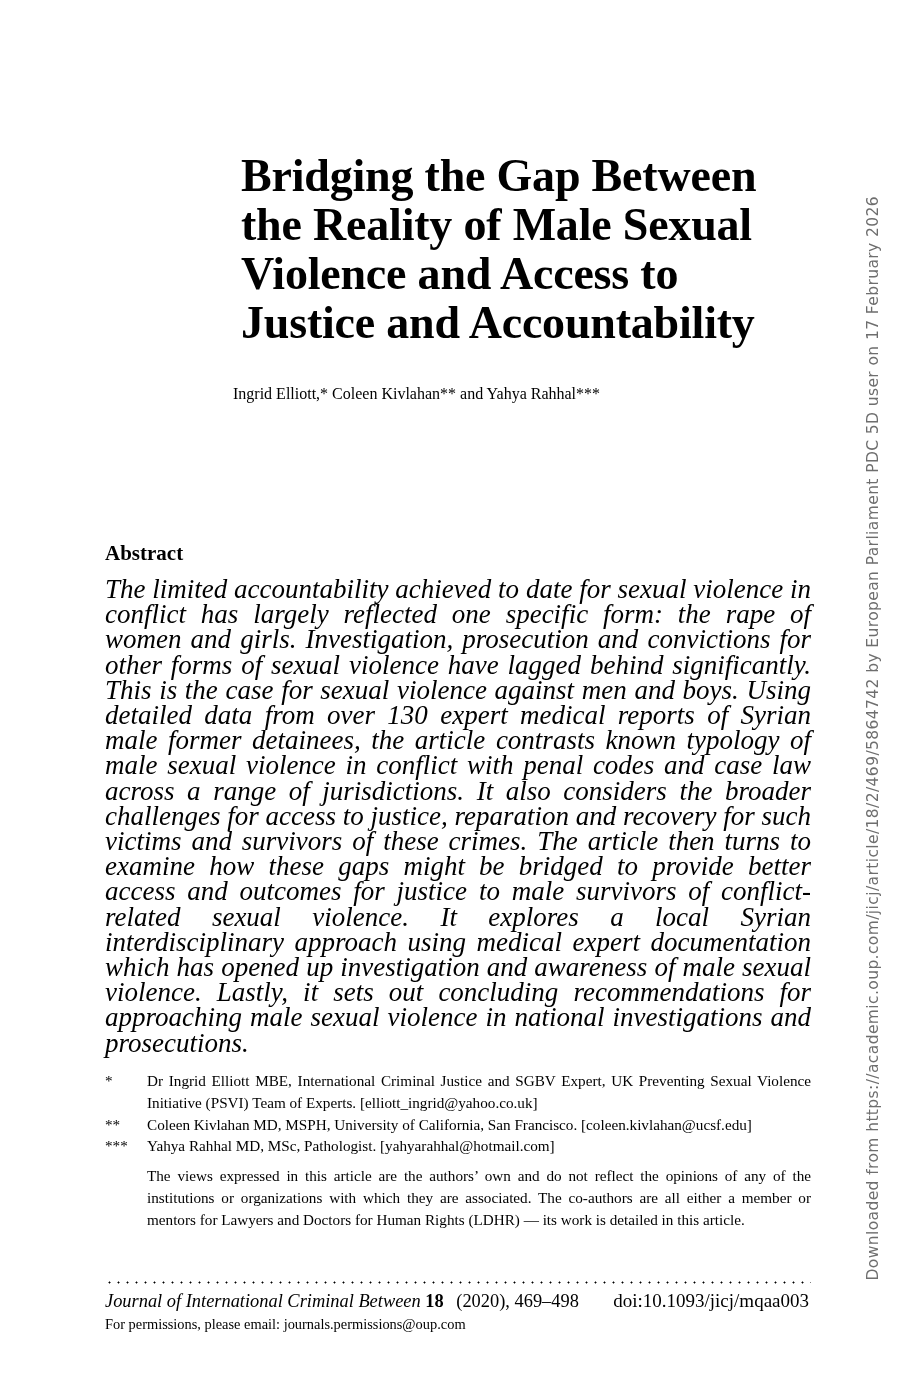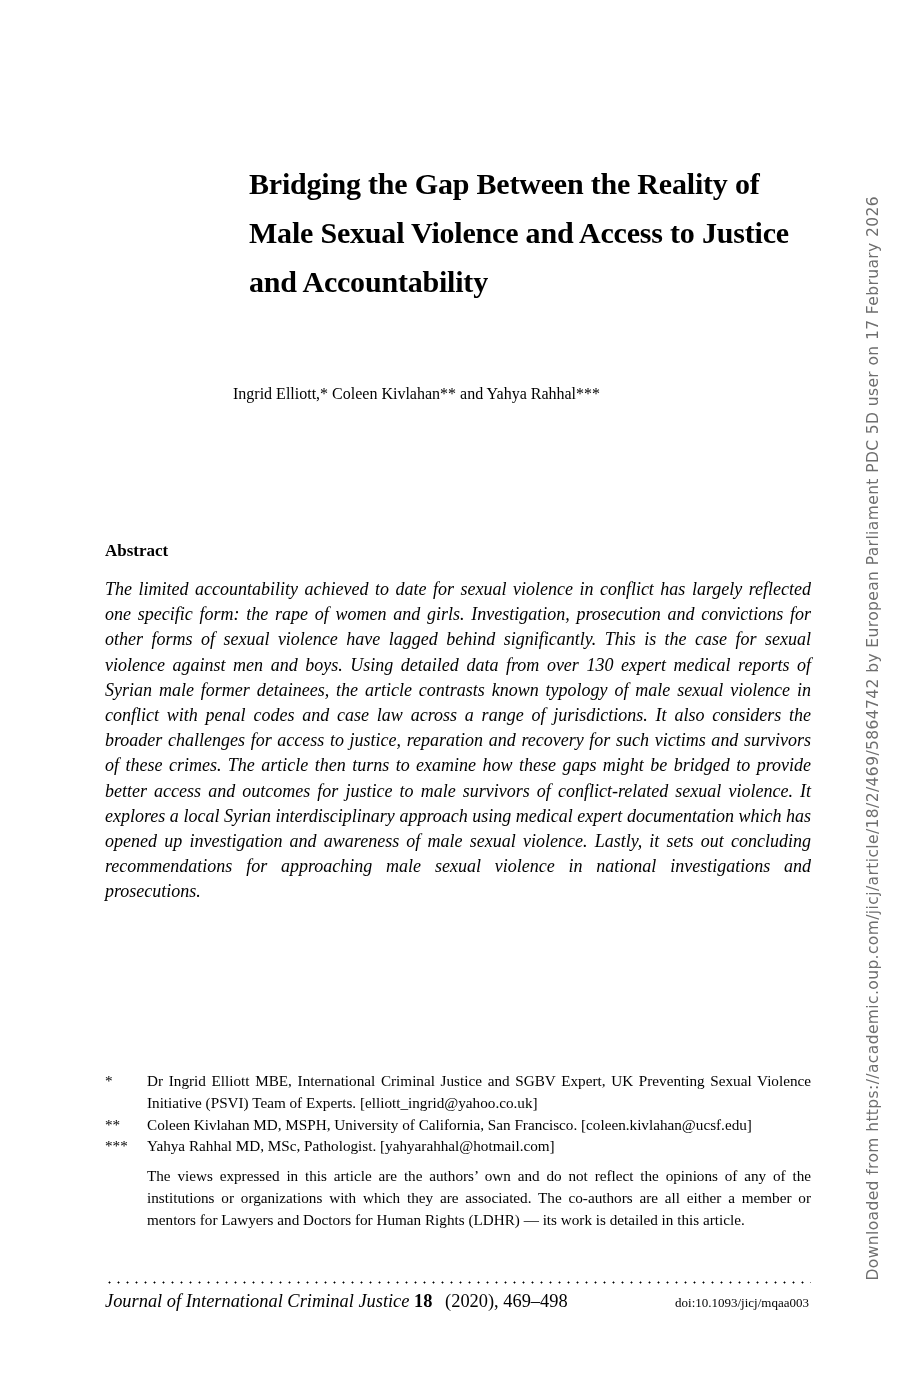--- a/index.html
+++ b/index.html
@@ -20,54 +20,54 @@
   
   .title-block {
     position: absolute;
     left: 233px;
     top: 143px;
     width: 580px;
   }
   .article-title {
     font-family: "Liberation Serif", "DejaVu Serif", serif;
     font-weight: bold;
-    font-size: 30px;
+    font-size: 46px;
     line-height: 49px;
     letter-spacing: -0.2px;
-    margin: 16px;
+    margin: 8px;
     color: #000;
   }
 
   
   .authors {
     position: absolute;
     left: 233px;
     top: 375px;
     width: 580px;
     font-size: 16px;
     line-height: 37px;
     font-family: "Liberation Serif", "DejaVu Serif", serif;
     color: #000;
   }
 
   
   .abstract-heading {
     position: absolute;
     left: 105px;
     top: 541px;
-    font-size: 17px;
+    font-size: 21px;
     font-weight: bold;
     font-family: "Liberation Serif", "DejaVu Serif", serif;
   }
   .abstract-body {
     position: absolute;
     left: 105px;
     top: 577px;
     width: 706px;
-    font-size: 18px;
+    font-size: 27px;
     line-height: 25.2px;
     font-style: italic;
     text-align: justify;
     text-justify: inter-word;
     font-family: "Liberation Serif", "DejaVu Serif", serif;
     hyphens: manual;
   }
 
   
   .footnotes {
@@ -137,21 +137,21 @@
   .footer-journal .vol {
     font-style: normal;
     font-weight: bold;
   }
   .footer-journal .rest {
     font-style: normal;
     margin-left: 8px;
   }
   .footer-doi {
     font-style: normal;
-    font-size: 13px;
+    font-size: 19px;
     padding-right: 2px;
   }
   .footer-copy {
     font-size: 14.4px;
     line-height: 19.5px;
     margin-top: 2px;
   }
 
   
   .sidebar-download {
@@ -203,22 +203,23 @@
       <div class="fn-marker">***</div>
       <div class="fn-text plain">Yahya Rahhal MD, MSc, Pathologist. [yahyarahhal@hotmail.com]</div>
     </div>
     <div class="fn-note">The views expressed in this article are the authors’ own and do not reflect the opinions of any of the institutions or organizations with which they are associated. The co-authors are all either a member or mentors for Lawyers and Doctors for Human Rights (LDHR) — its work is detailed in this article.</div>
   </div>
 
   <div class="dotted-rule"></div>
 
   <div class="footer">
     <div class="footer-line1">
-      <div class="footer-journal"><span>Journal of International Criminal Justice</span> <span class="vol">18</span> <span class="rest">(2020), 469–498</span></div>
+      <div class="footer-journal"><span>Journal of International Criminal Between</span> <span class="vol">18</span> <span class="rest">(2020), 469–498</span></div>
       <div class="footer-doi">doi:10.1093/jicj/mqaa003</div>
     </div>
+    <div class="footer-copy">For permissions, please email: journals.permissions@oup.com</div>
   </div>
 
   <div class="sidebar-download">
     <span>Downloaded from https://academic.oup.com/jicj/article/18/2/469/5864742 by European Parliament PDC 5D user on 17 February 2026</span>
   </div>
 
 </div>
 
 </body></html>

